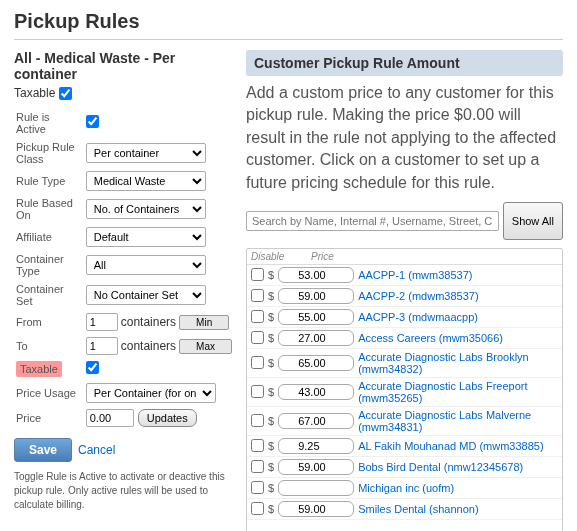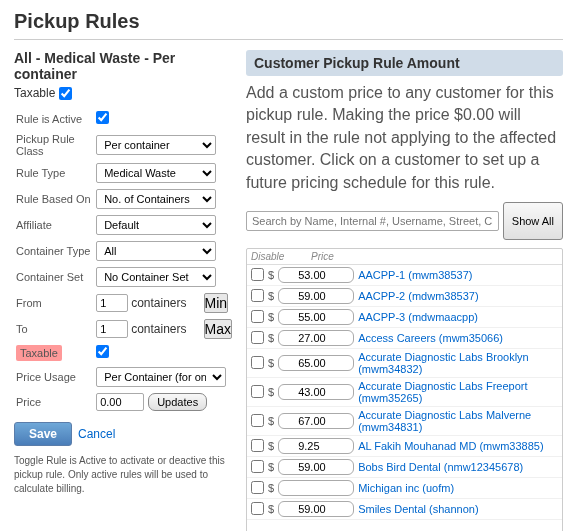--- a/index.html
+++ b/index.html
@@ -68,27 +68,26 @@
     }
     .container-row {
       display: flex;
       align-items: center;
       gap: 3px;
     }
     .container-row input[type="text"] {
       width: 32px;
     }
     .min-max-btn {
-      font-size: 14px;
-      padding: 1px 0;
+      font-size: 10px;
+      padding: 1px 16px;
       border: 1px solid #999;
       background: #e8e8e8;
       border-radius: 2px;
       cursor: pointer;
-      margin-left: 14px;
     }
     .taxable-highlight {
       background: #ff9999;
       padding: 2px 4px;
       border-radius: 2px;
     }
     .price-usage-select {
       width: 130px !important;
     }
     .price-row {

